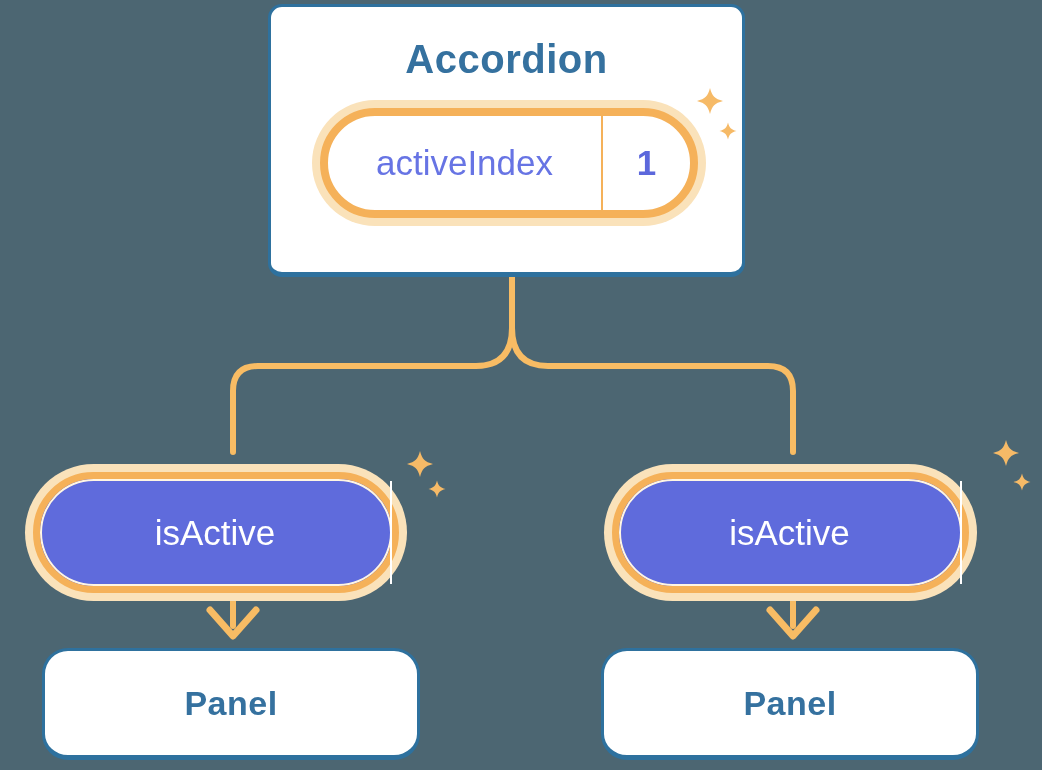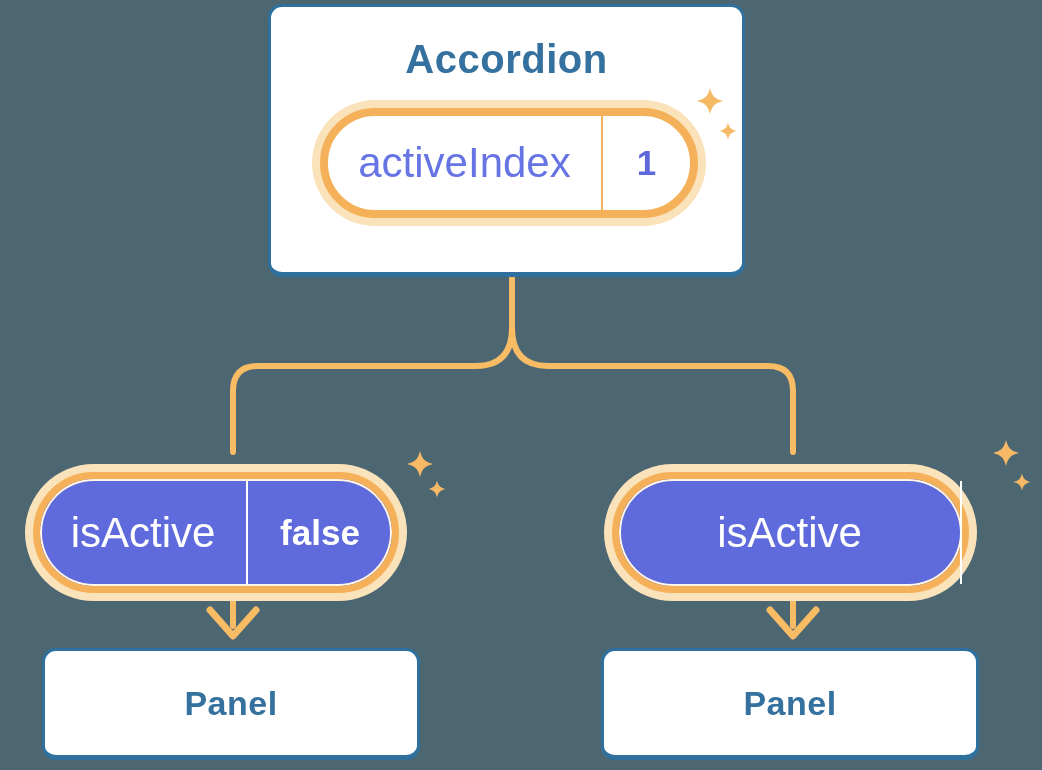--- a/index.html
+++ b/index.html
@@ -34,21 +34,21 @@
   .card-accordion{ left:268px; top:4px; width:477px; height:273px; }
   .card-title{
     margin-top:30px;
     text-align:center;
     font-size:40px;
     font-weight:600;
     color:#35719F;
     letter-spacing:0.5px;
   }
   .card-panel{
-    display:flex;align-items:center;justify-content:center;
+    display:flex;align-items:center;justify-content:center;border-radius:26px;
   }
   .card-panel-left { left:42px;  top:648px; width:378px; height:112px; }
   .card-panel-right{ left:601px; top:648px; width:378px; height:112px; }
   .panel-label{
     font-size:34px;
     font-weight:600;
     color:#35719F;
     letter-spacing:0.5px;
   }
 
@@ -73,21 +73,21 @@
     box-shadow:0 0 0 8px #FAE2BA, inset 0 0 0 2px #FFF6E3;
     margin-top:16px;
   }
   .pill-prop-left { left:33px;  top:456px; width:366px; height:121px; }
   .pill-prop-right{ left:612px; top:456px; width:357px; height:121px; }
 
   .pill-cell{
     display:flex;align-items:center;justify-content:center;
     white-space:nowrap;
   }
-  .pill-name{ flex:1; font-size:42px; }
+  .pill-name{ flex:1; font-size:35px; }
   .pill-state .pill-name{ color:#6774E4; }
   .pill-prop  .pill-name{ color:#ffffff; }
   .pill-value{ font-weight:bold; font-size:35px; }
   .pill-state .pill-value{ width:87px;  color:#5C68DC; }
   .pill-prop-left  .pill-value{ width:144px; color:#ffffff; }
   .pill-prop-right .pill-value{ width:129px; color:#ffffff; }
 
   .pill-divider{ width:2px; }
   .pill-state .pill-divider{ background:#F5B159; }
   .pill-prop  .pill-divider{ background:#ffffff; margin:2px 0; }
@@ -118,21 +118,20 @@
 
   <div class="pill pill-state">
     <div class="pill-cell pill-name">activeIndex</div>
     <div class="pill-divider"></div>
     <div class="pill-cell pill-value">1</div>
   </div>
 
   <div class="pill pill-prop pill-prop-left">
     <div class="pill-cell pill-name">isActive</div>
     <div class="pill-divider"></div>
-    <div class="pill-cell pill-value">false</div>
   </div>
 
   <div class="pill pill-prop pill-prop-right">
     <div class="pill-cell pill-name">isActive</div>
     <div class="pill-divider"></div>
   </div>
 
   <div class="card card-panel card-panel-left">
     <div class="panel-label">Panel</div>
   </div>

